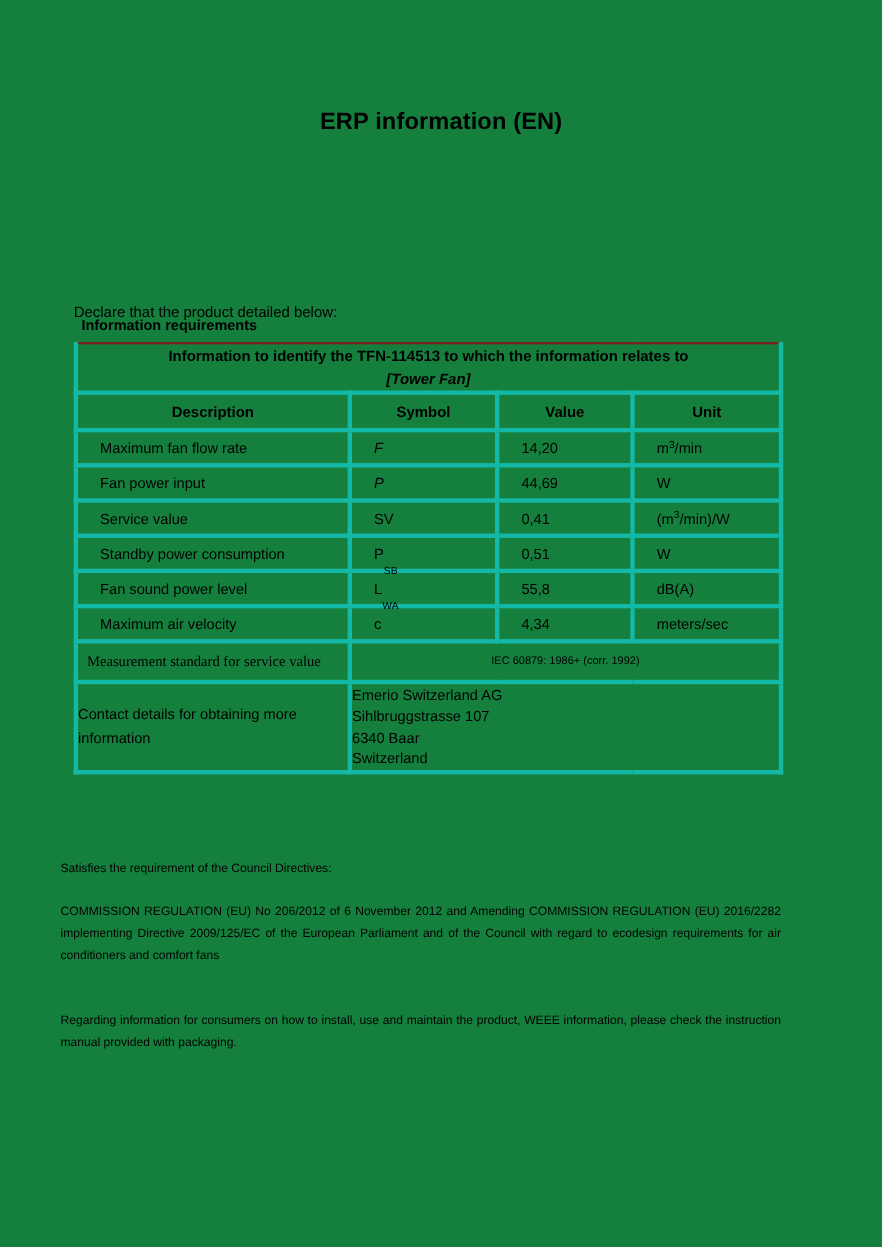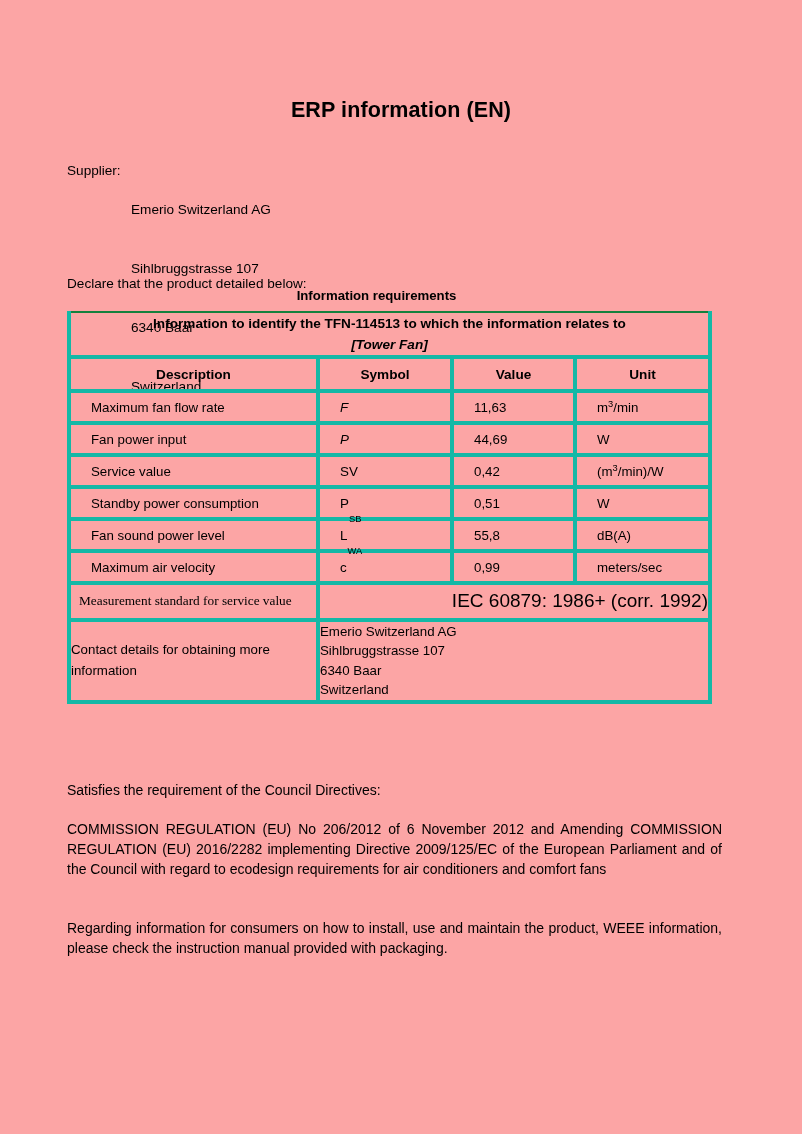--- a/index.html
+++ b/index.html
@@ -13,21 +13,21 @@
     font-family: "Liberation Sans", sans-serif;
     color: #000000;
     position: relative;
     overflow: hidden;
   }
   .page {
     position: absolute;
     left: 0; top: 0;
     width: 802px;
     height: 1134px;
-    background: #fca5a5;
+    background: #15803d;
   }
 
   
   .doc-title {
     position: absolute;
     left: 0;
     top: 98px;
     width: 802px;
     text-align: center;
     font-size: 21.5px;
@@ -59,45 +59,44 @@
   .declare-line {
     position: absolute;
     left: 67px;
     top: 276px;
     font-size: 13.6px;
   }
 
   
   .info-req-caption {
     position: absolute;
-    left: 56px;
+    left: 74px;
     top: 288px;
     width: 641px;
-    text-align: center;
     font-size: 13.2px;
     font-weight: bold;
   }
 
   
   .erp-table {
     position: absolute;
     left: 67px;
     top: 311px;
     width: 641px;
     border-collapse: collapse;
     table-layout: fixed;
     font-size: 13.3px;
   }
   .erp-table td {
     border: 4px solid #14b8a6;
     padding: 0;
     vertical-align: middle;
   }
   .erp-table td.topline {
-    border-top: 2px solid #15803d;
+    border-top: 2px solid #7f1d1d;
   }
   .cell-pad {
     padding: 5px 7px 5px 8px;
   }
 
   .head-title-cell {
     text-align: center;
     padding: 9px 6px 10px 6px;
     line-height: 21px;
   }
@@ -137,22 +136,22 @@
     letter-spacing: 0.2px;
   }
   .unit sup {
     font-size: 9.3px;
     vertical-align: baseline;
     position: relative;
     top: -5px;
   }
 
   .merged-center {
-    text-align: right;
-    font-size: 19px;
+    text-align: center;
+    font-size: 10px;
   }
   .desc-two-line {
     line-height: 20.5px;
     padding: 6px 7px 6px 8px;
     font-family: Liberation Serif, serif;
   }
   .contact-cell {
     line-height: 19.6px;
     padding: 8px 7px 9px 11px;
     vertical-align: top;
@@ -160,23 +159,23 @@
   .contact-cell div { white-space: pre; }
   .contact-desc {
     vertical-align: top;
     line-height: 20.5px;
     padding: 7px 7px 6px 8px;
   }
 
   
   .para {
     position: absolute;
-    left: 67px;
+    left: 55px;
     width: 655px;
-    font-size: 14px;
+    font-size: 11px;
     line-height: 19.8px;
   }
   .para-satisfies { top: 781px; }
   .para-regulation {
     top: 820px;
     text-align: justify;
     text-justify: inter-word;
   }
   .para-weee {
     top: 919px;
@@ -184,31 +183,20 @@
     text-justify: inter-word;
   }
 </style>
 </head>
 <body>
 
 <div class="page">
 
   <div class="doc-title">ERP information (EN)</div>
 
-  <div class="supplier-block">
-    <div class="supplier-row">
-      <div class="supplier-label">Supplier:</div>
-      <div class="supplier-lines">
-        <div>Emerio Switzerland AG</div>
-        <div>Sihlbruggstrasse 107</div>
-        <div>6340 Baar</div>
-        <div>Switzerland</div>
-      </div>
-    </div>
-  </div>
 
   <div class="declare-line">Declare that the product detailed below:</div>
 
   <div class="info-req-caption">Information requirements</div>
 
   <table class="erp-table">
     <colgroup>
       <col style="width:249px">
       <col style="width:134px">
       <col style="width:123px">
@@ -229,21 +217,21 @@
       </tr>
 
       <tr class="row-desc">
         <td>
             <div class="cell-pad">Maximum fan flow rate</div>
           </td>
         <td>
             <div class="cell-pad sym sym-italic"><span>F</span></div>
           </td>
         <td>
-            <div class="cell-pad">11,63</div>
+            <div class="cell-pad">14,20</div>
           </td>
         <td>
             <div class="cell-pad unit"><span>m</span><sup>3</sup><span>/min</span></div>
           </td>
       </tr>
 
       <tr class="row-desc">
         <td>
             <div class="cell-pad">Fan power input</div>
           </td>
@@ -259,21 +247,21 @@
       </tr>
 
       <tr class="row-desc">
         <td>
             <div class="cell-pad">Service value</div>
           </td>
         <td>
             <div class="cell-pad sym"><span>SV</span></div>
           </td>
         <td>
-            <div class="cell-pad">0,42</div>
+            <div class="cell-pad">0,41</div>
           </td>
         <td>
             <div class="cell-pad unit"><span>(m</span><sup>3</sup><span>/min)/W</span></div>
           </td>
       </tr>
 
       <tr class="row-desc">
         <td>
             <div class="cell-pad">Standby power consumption</div>
           </td>
@@ -304,21 +292,21 @@
       </tr>
 
       <tr class="row-desc">
         <td>
             <div class="cell-pad">Maximum air velocity</div>
           </td>
         <td>
             <div class="cell-pad sym"><span>c</span></div>
           </td>
         <td>
-            <div class="cell-pad">0,99</div>
+            <div class="cell-pad">4,34</div>
           </td>
         <td>
             <div class="cell-pad unit"><span>meters/sec</span></div>
           </td>
       </tr>
 
       <tr>
         <td>
             <div class="desc-two-line">Measurement standard for service value</div>
           </td>

